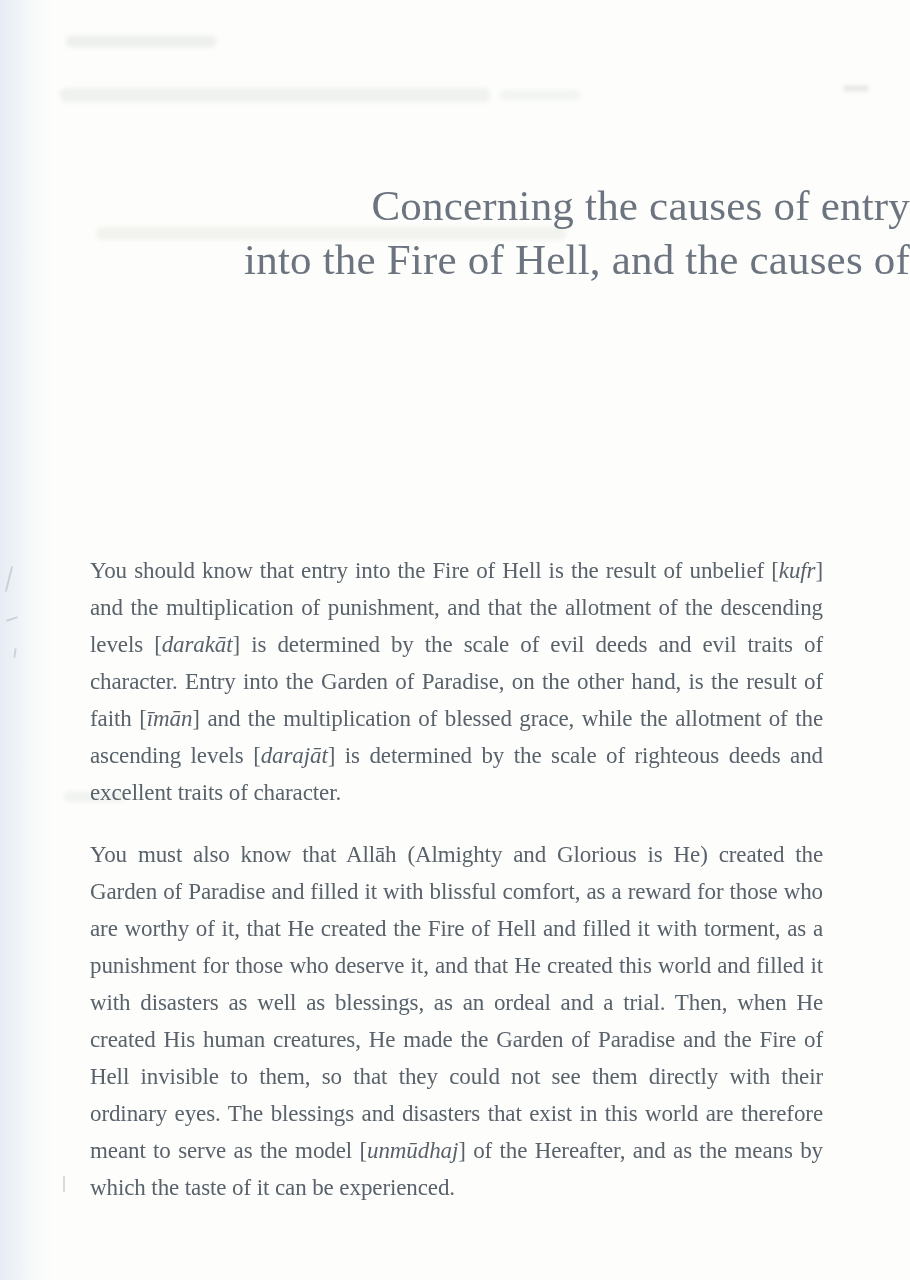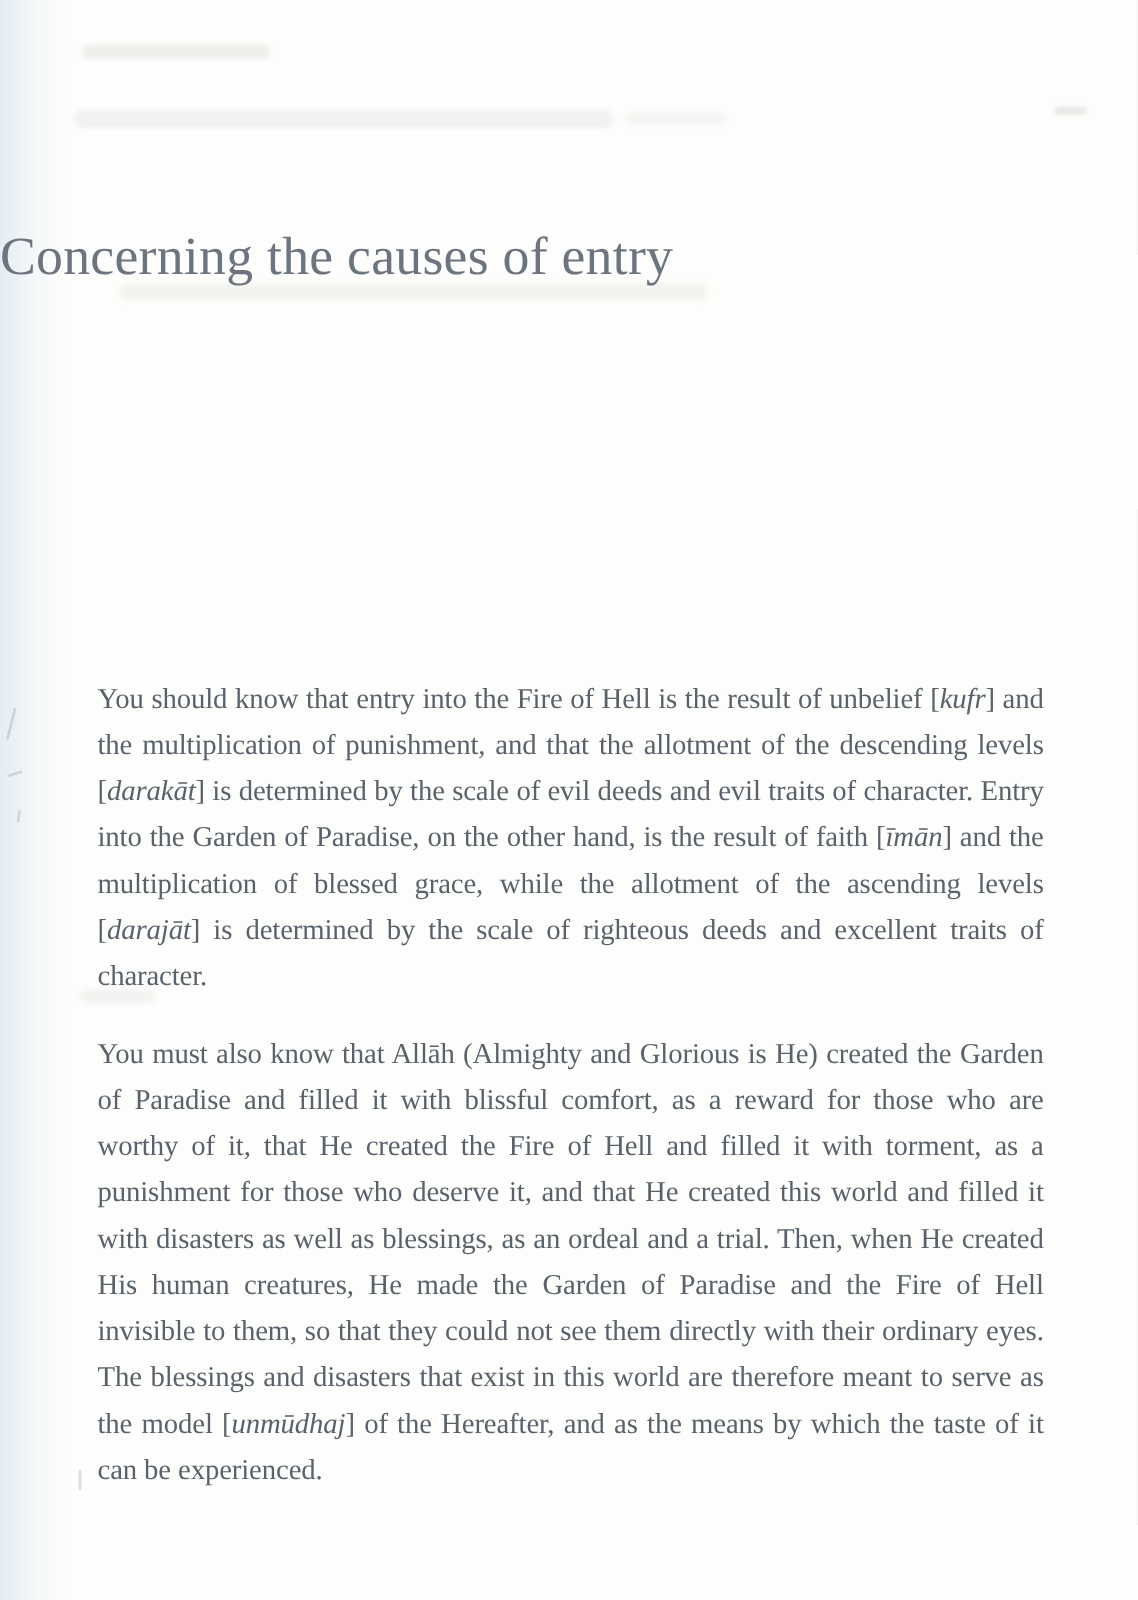--- a/index.html
+++ b/index.html
@@ -46,41 +46,41 @@
   .p2 { left: 6px;  top: 618px;  width: 12px; height: 2px; transform: rotate(-18deg); border-radius: 2px; }
   .p3 { left: 14px; top: 648px;  width: 2px; height: 10px; transform: rotate(8deg); border-radius: 2px; }
   .p4 { left: 63px; top: 1176px; width: 2px; height: 16px; border-radius: 2px; }
 
   .title {
     position: absolute;
     top: 179px;
     left: 0;
     width: 100%;
     margin: 0;
-    text-align: left;
+    text-align: right;
     font-weight: 400;
     font-size: 43px;
     line-height: 54px;
     letter-spacing: 0.2px;
     color: var(--title-color, #6c757f);
   }
   .title-line { display: block; }
 
   .body-block {
     position: absolute;
     top: 540px;
     left: 78px;
     width: 757px;
     font-size: 23px;
     line-height: 37px;
     letter-spacing: -0.1px;
     color: var(--text-color, #59626b);
   }
   .para {
-    margin: 0;
+    margin: 12px;
     text-align: justify;
     text-justify: inter-word;
   }
   .para + .para { margin-top: 25px; }
   .para i { font-style: italic; }
 </style>
 </head>
 <body>
 
 <div class="page">
@@ -91,19 +91,20 @@
   <div class="artifact a4"></div>
   <div class="artifact a5"></div>
   <div class="artifact a6"></div>
   <div class="pencil p1"></div>
   <div class="pencil p2"></div>
   <div class="pencil p3"></div>
   <div class="pencil p4"></div>
 
   <h1 class="title">
     <span class="title-line">Concerning the causes of entry</span>
+    <span class="title-line">into the Fire of Hell, and the causes of</span>
   </h1>
 
   <div class="body-block">
       <p class="para"><span>You should know that entry into the Fire of Hell is the result of unbelief [</span><i>kufr</i><span>] and the multiplication of punishment, and that the allotment of the descending levels [</span><i>darakāt</i><span>] is determined by the scale of evil deeds and evil traits of character. Entry into the Garden of Paradise, on the other hand, is the result of faith [</span><i>īmān</i><span>] and the multiplication of blessed grace, while the allotment of the ascending levels [</span><i>darajāt</i><span>] is determined by the scale of righteous deeds and excellent traits of character.</span></p>
       <p class="para"><span>You must also know that Allāh (Almighty and Glorious is He) created the Garden of Paradise and filled it with blissful comfort, as a reward for those who are worthy of it, that He created the Fire of Hell and filled it with torment, as a punishment for those who deserve it, and that He created this world and filled it with disasters as well as blessings, as an ordeal and a trial. Then, when He created His human creatures, He made the Garden of Paradise and the Fire of Hell invisible to them, so that they could not see them directly with their ordinary eyes. The blessings and disasters that exist in this world are therefore meant to serve as the model [</span><i>unmūdhaj</i><span>] of the Hereafter, and as the means by which the taste of it can be experienced.</span></p>
     </div>
 </div>
 
 </body></html>

